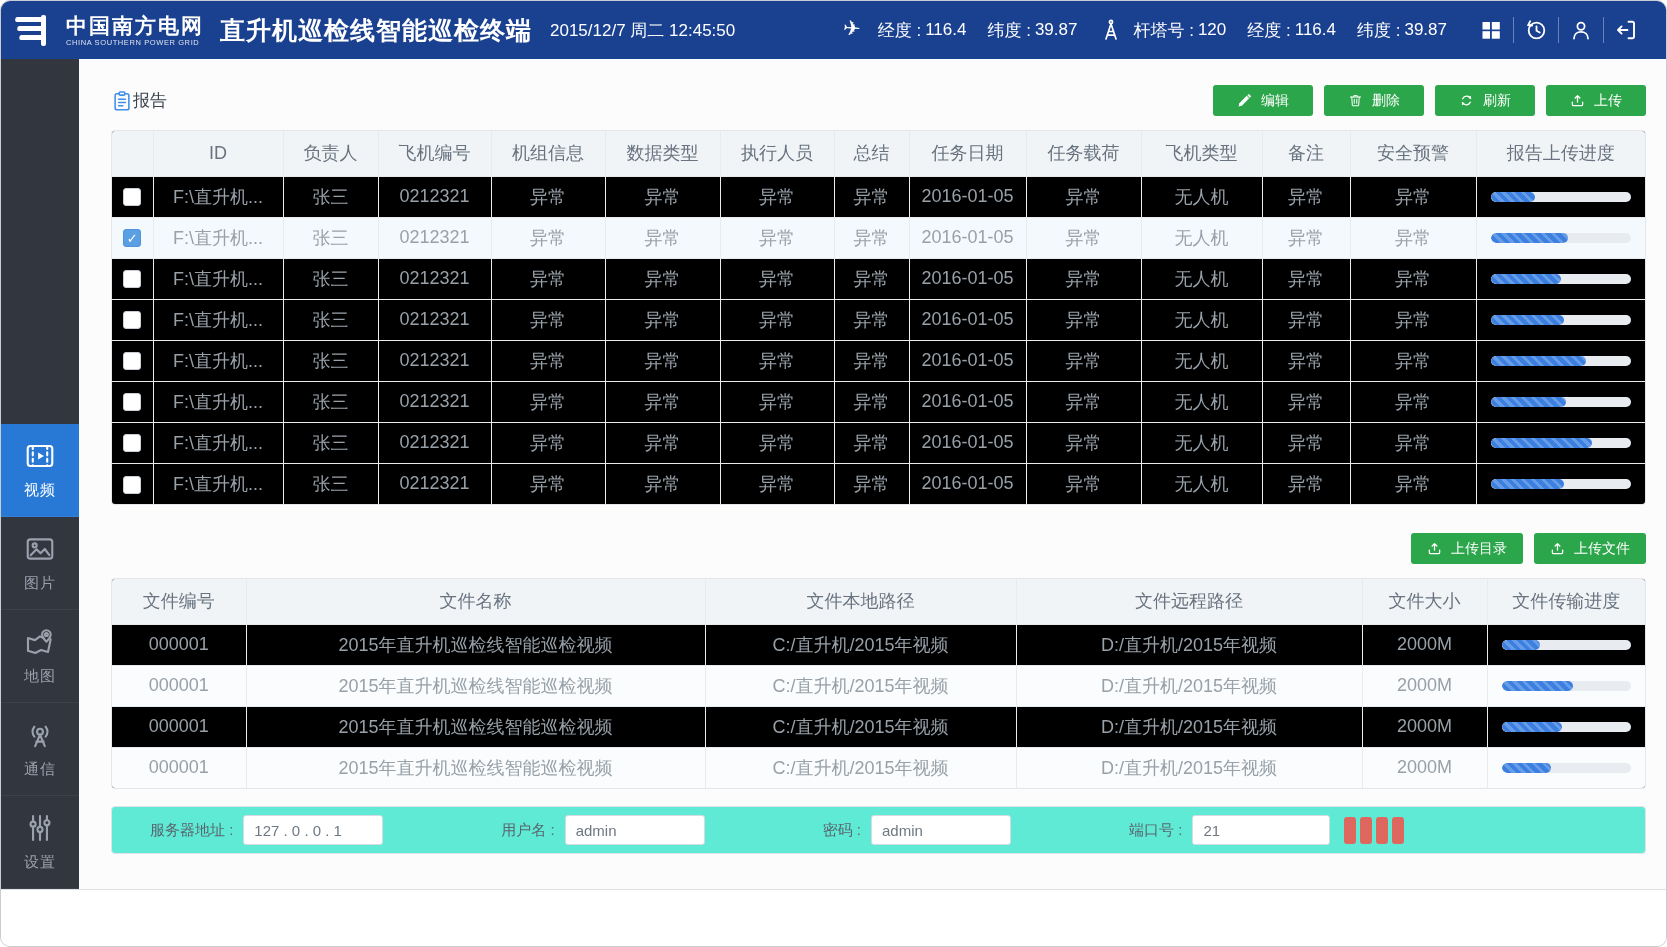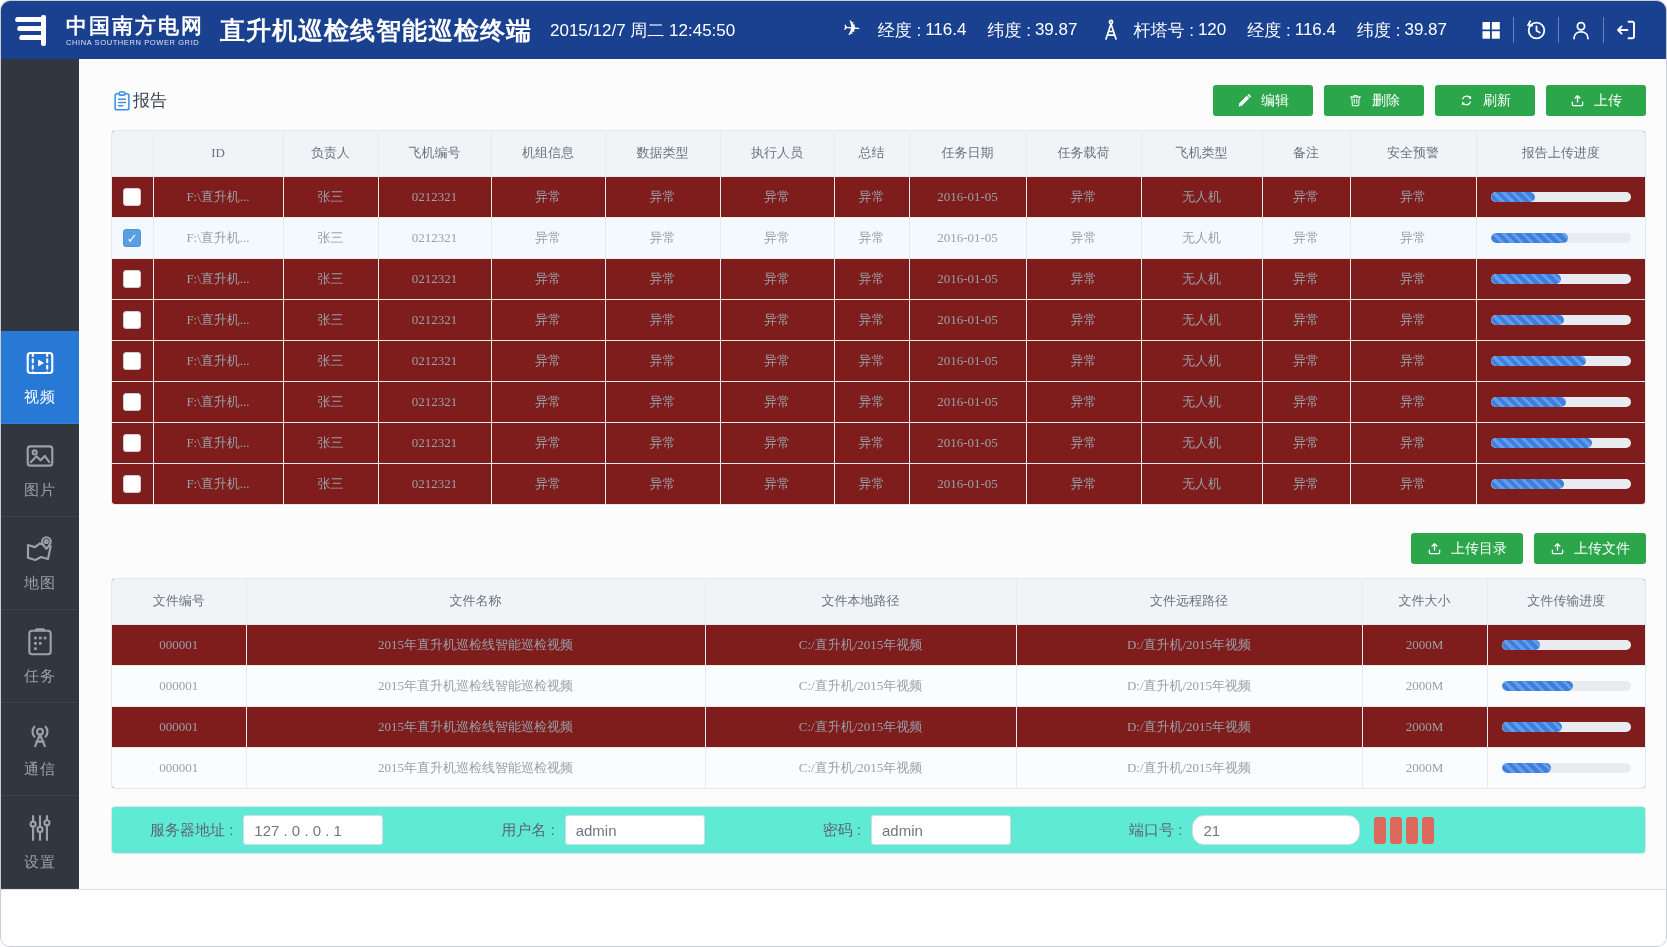--- a/index.html
+++ b/index.html
@@ -54,21 +54,21 @@
   .btn-row.right { justify-content:flex-end; margin:28px 0 14px 0; }
   .gbtn {
     min-width:100px; height:31px; background:var(--green,#2BA64A); color:#fff; border:none;
     border-radius:3px; font-size:14px; display:inline-flex; align-items:center; justify-content:center;
     gap:9px; padding:0 16px; cursor:pointer; font-family:inherit;
   }
   .gbtn svg { width:15px; height:15px; }
   .btn-row.right .gbtn { min-width:112px; }
 
   
-  table { width:100%; border-collapse:collapse; table-layout:fixed; background:#7f1d1d; font-size:13px;font-family:Liberation Serif, serif; }
+  table { width:100%; border-collapse:collapse; table-layout:fixed; background:#000000; font-size:18px; }
   .tbl-wrap { border:1px solid #E3E7EB; border-radius:4px; overflow:hidden; background:#fff; }
   th { background:#F1F4F7; color:#68737F; font-weight:normal; height:45px; }
   td { height:41px; color:#98A0A8; text-align:center; overflow:hidden; white-space:nowrap; text-overflow:ellipsis; }
   th, td { border-right:1px solid #E8ECEF; border-bottom:1px solid #E8ECEF; text-align:center; }
   th:last-child, td:last-child { border-right:none; }
   tr:last-child td { border-bottom:none; }
   tr.checked-row td { background:#F4F9FD; }
   #file-table tbody tr:nth-child(even) td { background:#FAFCFD; }
 
   .cb { width:18px; height:18px; border:1px solid #C8CFD6; border-radius:3px; background:#fff;
@@ -208,35 +208,20 @@
         <div class="side-item">
           <span class="side-icon">
             <svg viewBox="0 0 24 24" fill="none" stroke="currentColor" stroke-width="1.6" stroke-linecap="round" stroke-linejoin="round">
               <path d="M3 18.5V9l5.2 1.6L12 7.8l2.5 1"></path>
               <path d="M3 18.5l5.5 1.7 4.3-2.2 5.2 1.5 2-9.5"></path>
               <path d="M16.8 3.2a3.2 3.2 0 013.2 3.2c0 2.2-3.2 5.4-3.2 5.4s-3.2-3.2-3.2-5.4a3.2 3.2 0 013.2-3.2z"></path>
               <circle cx="16.8" cy="6.4" r="1.1"></circle>
             </svg>
           </span>
           <span class="side-label">地图</span>
-        </div>
-        <div class="side-item">
-          <span class="side-icon">
-            <svg viewBox="0 0 24 24" fill="none" stroke="currentColor" stroke-width="1.6" stroke-linecap="round" stroke-linejoin="round">
-              <rect x="4" y="3.6" width="16" height="17.6" rx="2"></rect>
-              <path d="M9.2 3.6V2.4h5.6v1.2"></path>
-              <rect x="7.6" y="8" width="2" height="2" fill="currentColor" stroke="none"></rect>
-              <rect x="11.2" y="8" width="2" height="2" fill="currentColor" stroke="none"></rect>
-              <rect x="14.8" y="8" width="2" height="2" fill="currentColor" stroke="none"></rect>
-              <rect x="7.6" y="12" width="2" height="2" fill="currentColor" stroke="none"></rect>
-              <rect x="11.2" y="12" width="2" height="2" fill="currentColor" stroke="none"></rect>
-              <rect x="7.6" y="16" width="2" height="2" fill="currentColor" stroke="none"></rect>
-            </svg>
-          </span>
-          <span class="side-label">任务</span>
         </div>
         <div class="side-item">
           <span class="side-icon">
             <svg viewBox="0 0 24 24" fill="none" stroke="currentColor" stroke-width="1.6" stroke-linecap="round" stroke-linejoin="round">
               <circle cx="12" cy="9.5" r="2.2"></circle>
               <path d="M7.8 13.2a5.6 5.6 0 010-7.4M16.2 5.8a5.6 5.6 0 010 7.4"></path>
               <path d="M12 11.7l-3.6 8.7M12 11.7l3.6 8.7M9.3 17h5.4"></path>
             </svg>
           </span>
           <span class="side-label">通信</span>
@@ -611,21 +596,21 @@
         <div class="fgroup">
           <span class="flabel">用户名 :</span>
           <input class="finput" value="admin" style="">
         </div>
         <div class="fgroup">
           <span class="flabel">密码 :</span>
           <input class="finput" value="admin" style="">
         </div>
         <div class="fgroup">
           <span class="flabel">端口号 :</span>
-          <input class="finput" style="width: 168px; border-radius: 12px;" value="21">
+          <input class="finput" style="width: 138px;" value="21">
         </div>
         <div class="port-bars" id="port-bars">
             <span class="rbar"></span>
             <span class="rbar"></span>
             <span class="rbar"></span>
             <span class="rbar"></span>
           </div>
         <div class="form-tail"></div>
       </div>
 

